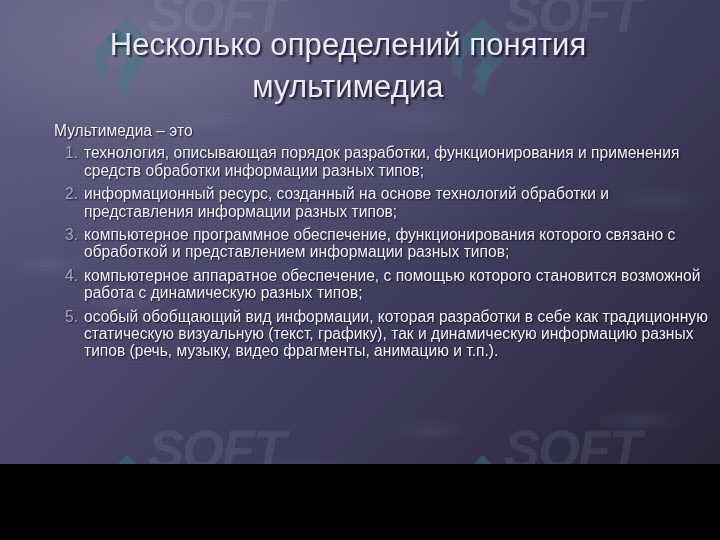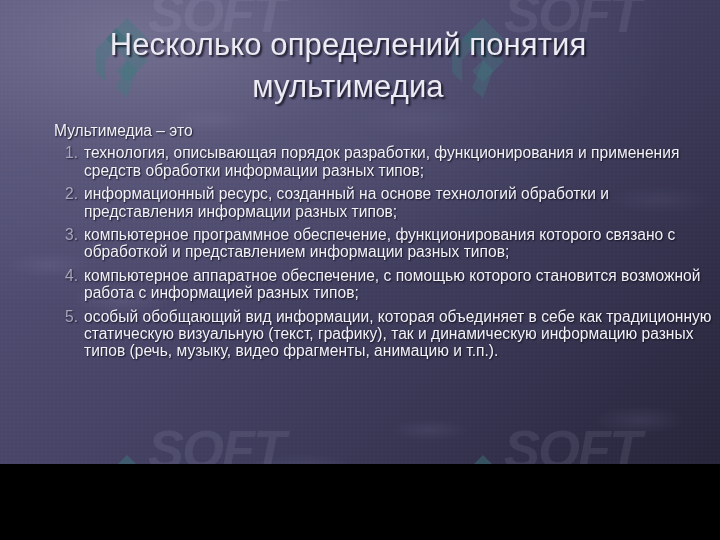--- a/index.html
+++ b/index.html
@@ -185,22 +185,22 @@
       <li>
         <span class="num">2.</span>
         <span class="txt">информационный ресурс, созданный на основе технологий обработки и представления информации разных типов;</span>
       </li>
       <li>
         <span class="num">3.</span>
         <span class="txt">компьютерное программное обеспечение, функционирования которого связано с обработкой и представлением информации разных типов;</span>
       </li>
       <li>
         <span class="num">4.</span>
-        <span class="txt">компьютерное аппаратное обеспечение, с помощью которого становится возможной работа с информацией разных типов;</span>
+        <span class="txt">компьютерное аппаратное обеспечение, с помощью которого становится возможной работа с динамическую разных типов;</span>
       </li>
       <li>
         <span class="num">5.</span>
-        <span class="txt">особый обобщающий вид информации, которая объединяет в себе как традиционную статическую визуальную (текст, графику), так и динамическую информацию разных типов (речь, музыку, видео фрагменты, анимацию и т.п.).</span>
+        <span class="txt">особый обобщающий вид информации, которая разработки в себе как традиционную статическую визуальную (текст, графику), так и динамическую информацию разных типов (речь, музыку, видео фрагменты, анимацию и т.п.).</span>
       </li>
     </ol>
   </div>
 
 </div>
 
 </body></html>

